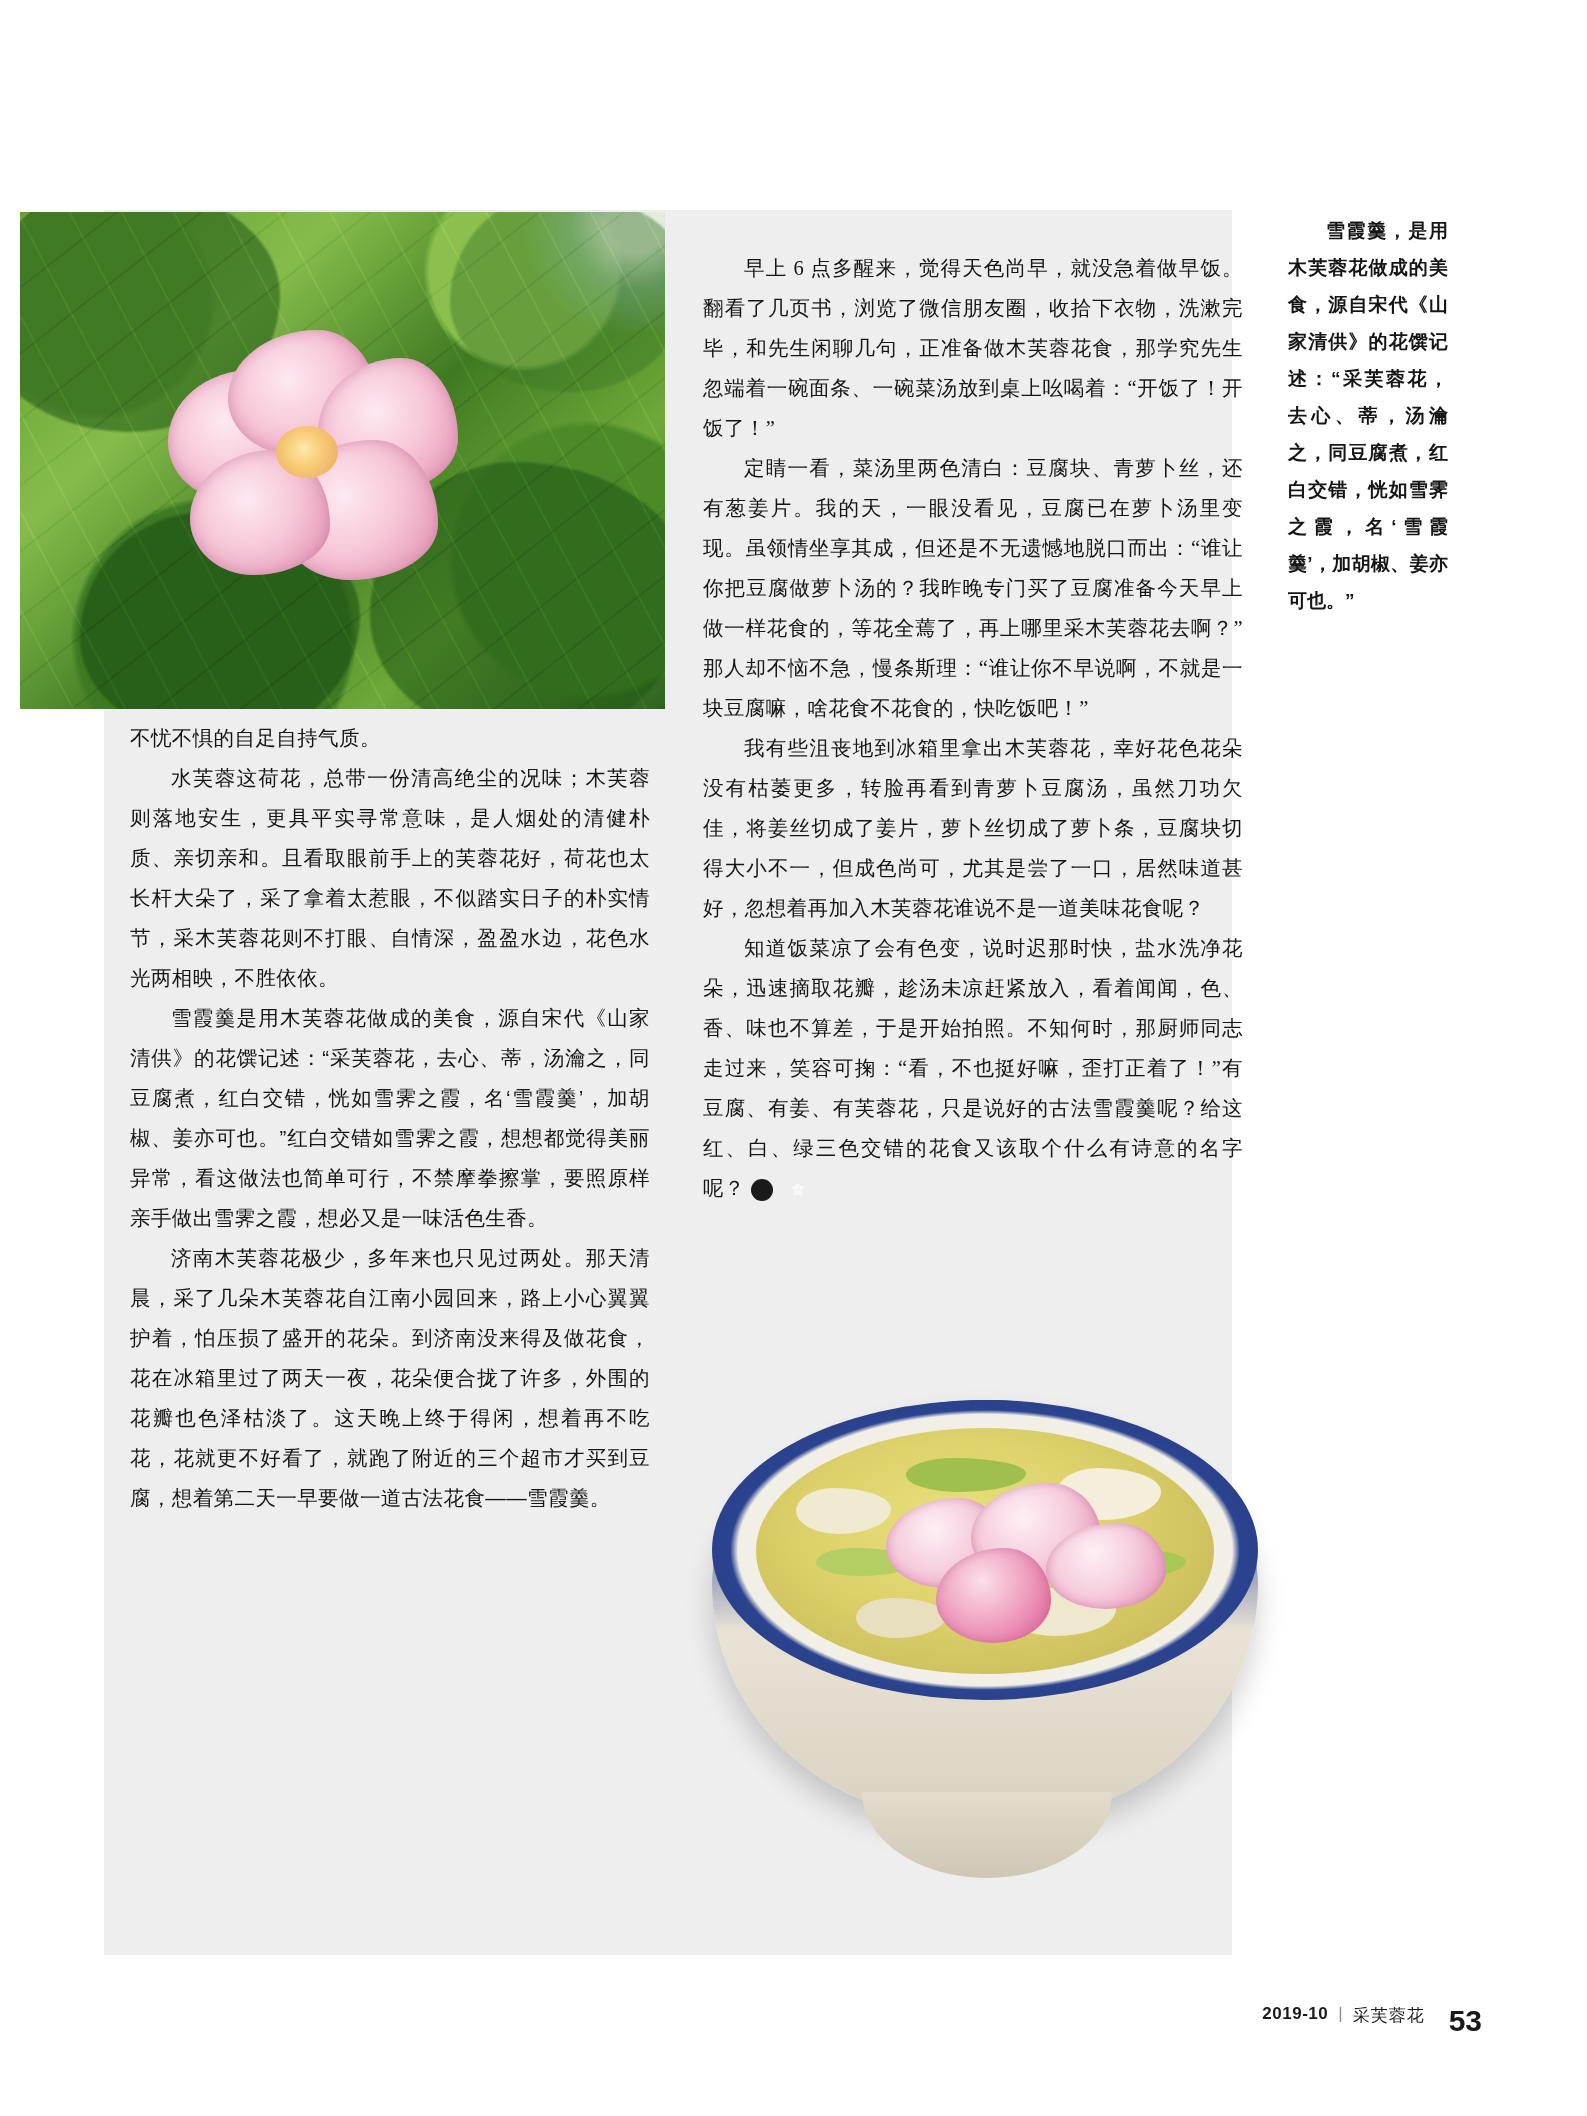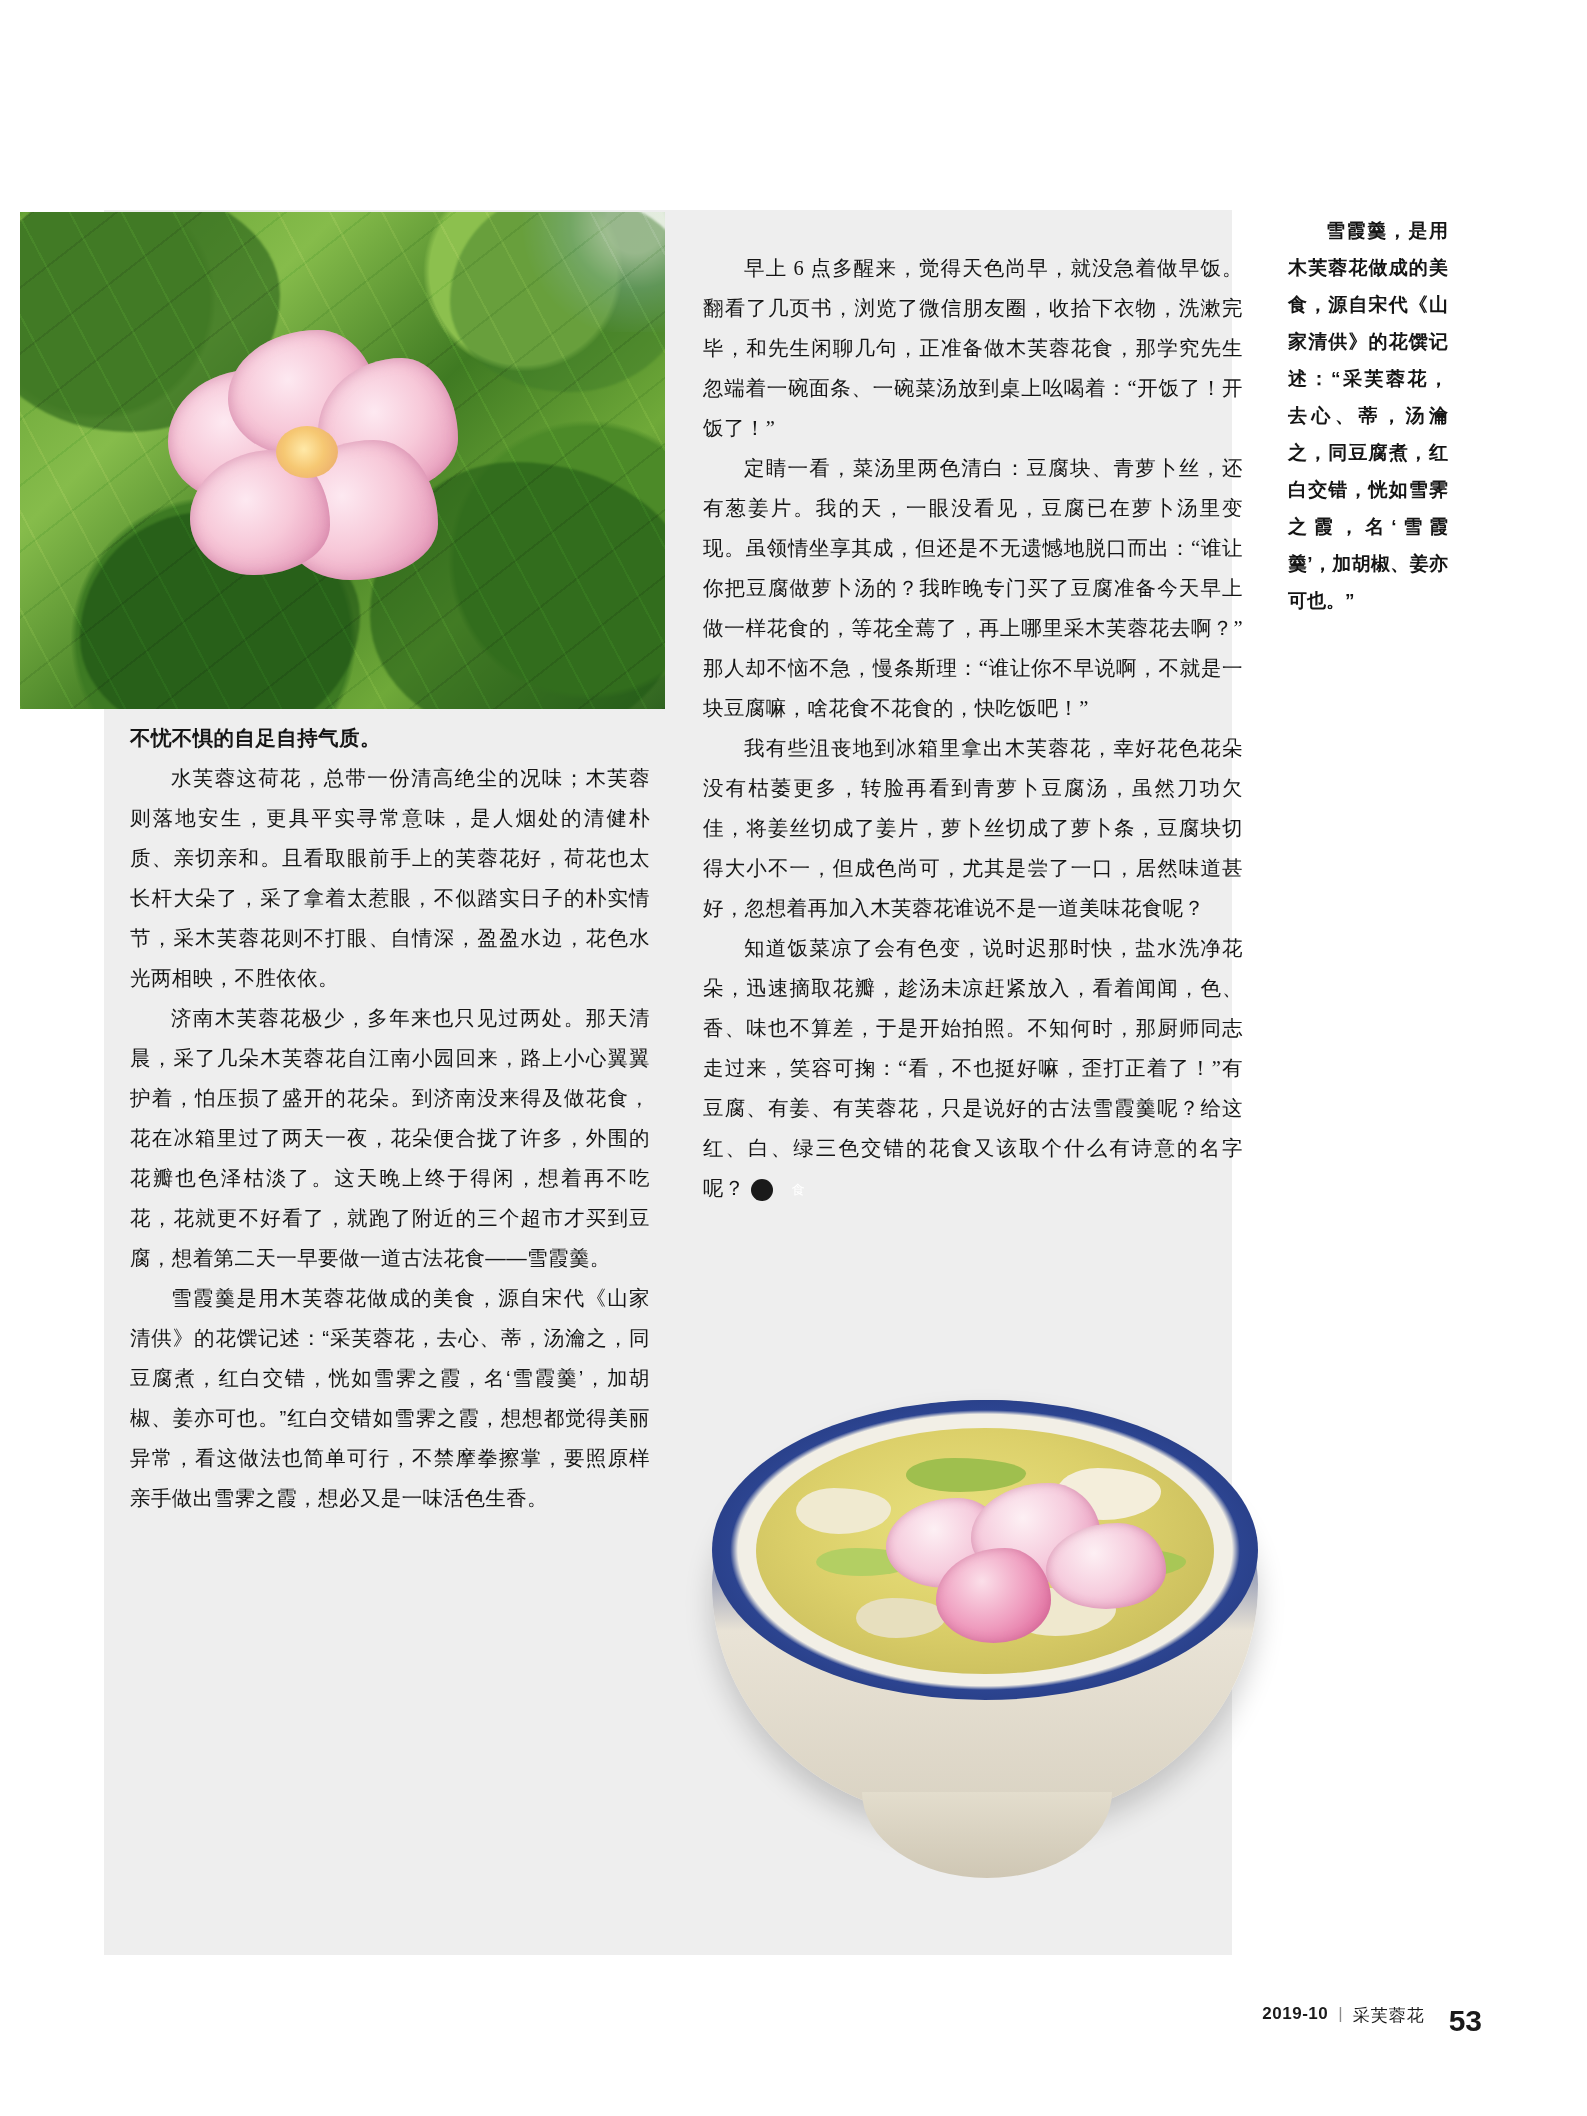--- a/index.html
+++ b/index.html
@@ -157,21 +157,20 @@
     line-height: 40px;
     letter-spacing: 0.4px;
     text-align: justify;
   }
   .col p {
     margin: 0;
     text-indent: 2em;
   }
   .col p.noindent {
     text-indent: 0;
-    font-weight: bold;
   }
 
   #col-left {
     left: 130px;
     top: 718px;
     width: 520px;
   }
   #col-mid {
     left: 703px;
     top: 248px;
@@ -273,22 +272,22 @@
       <div class="soup-petal" style="left:130px;top:70px;width:120px;height:90px;"></div>
       <div class="soup-petal" style="left:215px;top:55px;width:130px;height:100px;"></div>
       <div class="soup-petal" style="left:180px;top:120px;width:115px;height:95px;background:radial-gradient(circle at 40% 35%, #fbdfe9 0%, #ef9dbf 50%, #d9548e 100%);"></div>
       <div class="soup-petal" style="left:290px;top:95px;width:120px;height:86px;"></div>
     </div>
   </div>
 
   <div class="col" id="col-left">
     <p class="noindent">不忧不惧的自足自持气质。</p>
     <p>水芙蓉这荷花，总带一份清高绝尘的况味；木芙蓉则落地安生，更具平实寻常意味，是人烟处的清健朴质、亲切亲和。且看取眼前手上的芙蓉花好，荷花也太长杆大朵了，采了拿着太惹眼，不似踏实日子的朴实情节，采木芙蓉花则不打眼、自情深，盈盈水边，花色水光两相映，不胜依依。</p>
+    <p>雪霞羹是用木芙蓉花做成的美食，源自宋代《山家清供》的花馔记述：“采芙蓉花，去心、蒂，汤瀹之，同豆腐煮，红白交错，恍如雪霁之霞，名‘雪霞羹’，加胡椒、姜亦可也。”红白交错如雪霁之霞，想想都觉得美丽异常，看这做法也简单可行，不禁摩拳擦掌，要照原样亲手做出雪霁之霞，想必又是一味活色生香。</p>
     <p>济南木芙蓉花极少，多年来也只见过两处。那天清晨，采了几朵木芙蓉花自江南小园回来，路上小心翼翼护着，怕压损了盛开的花朵。到济南没来得及做花食，花在冰箱里过了两天一夜，花朵便合拢了许多，外围的花瓣也色泽枯淡了。这天晚上终于得闲，想着再不吃花，花就更不好看了，就跑了附近的三个超市才买到豆腐，想着第二天一早要做一道古法花食——雪霞羹。</p>
-    <p>雪霞羹是用木芙蓉花做成的美食，源自宋代《山家清供》的花馔记述：“采芙蓉花，去心、蒂，汤瀹之，同豆腐煮，红白交错，恍如雪霁之霞，名‘雪霞羹’，加胡椒、姜亦可也。”红白交错如雪霁之霞，想想都觉得美丽异常，看这做法也简单可行，不禁摩拳擦掌，要照原样亲手做出雪霁之霞，想必又是一味活色生香。</p>
   </div>
 
   <div class="col" id="col-mid">
     <p>早上 6 点多醒来，觉得天色尚早，就没急着做早饭。翻看了几页书，浏览了微信朋友圈，收拾下衣物，洗漱完毕，和先生闲聊几句，正准备做木芙蓉花食，那学究先生忽端着一碗面条、一碗菜汤放到桌上吆喝着：“开饭了！开饭了！”</p>
     <p>定睛一看，菜汤里两色清白：豆腐块、青萝卜丝，还有葱姜片。我的天，一眼没看见，豆腐已在萝卜汤里变现。虽领情坐享其成，但还是不无遗憾地脱口而出：“谁让你把豆腐做萝卜汤的？我昨晚专门买了豆腐准备今天早上做一样花食的，等花全蔫了，再上哪里采木芙蓉花去啊？”那人却不恼不急，慢条斯理：“谁让你不早说啊，不就是一块豆腐嘛，啥花食不花食的，快吃饭吧！”</p>
     <p>我有些沮丧地到冰箱里拿出木芙蓉花，幸好花色花朵没有枯萎更多，转脸再看到青萝卜豆腐汤，虽然刀功欠佳，将姜丝切成了姜片，萝卜丝切成了萝卜条，豆腐块切得大小不一，但成色尚可，尤其是尝了一口，居然味道甚好，忽想着再加入木芙蓉花谁说不是一道美味花食呢？</p>
     <p><span>知道饭菜凉了会有色变，说时迟那时快，盐水洗净花朵，迅速摘取花瓣，趁汤未凉赶紧放入，看着闻闻，色、香、味也不算差，于是开始拍照。不知何时，那厨师同志走过来，笑容可掬：“看，不也挺好嘛，歪打正着了！”有豆腐、有姜、有芙蓉花，只是说好的古法雪霞羹呢？给这红、白、绿三色交错的花食又该取个什么有诗意的名字呢？</span><span class="endmark">食</span></p>
   </div>
 
   <div class="sidenote">

